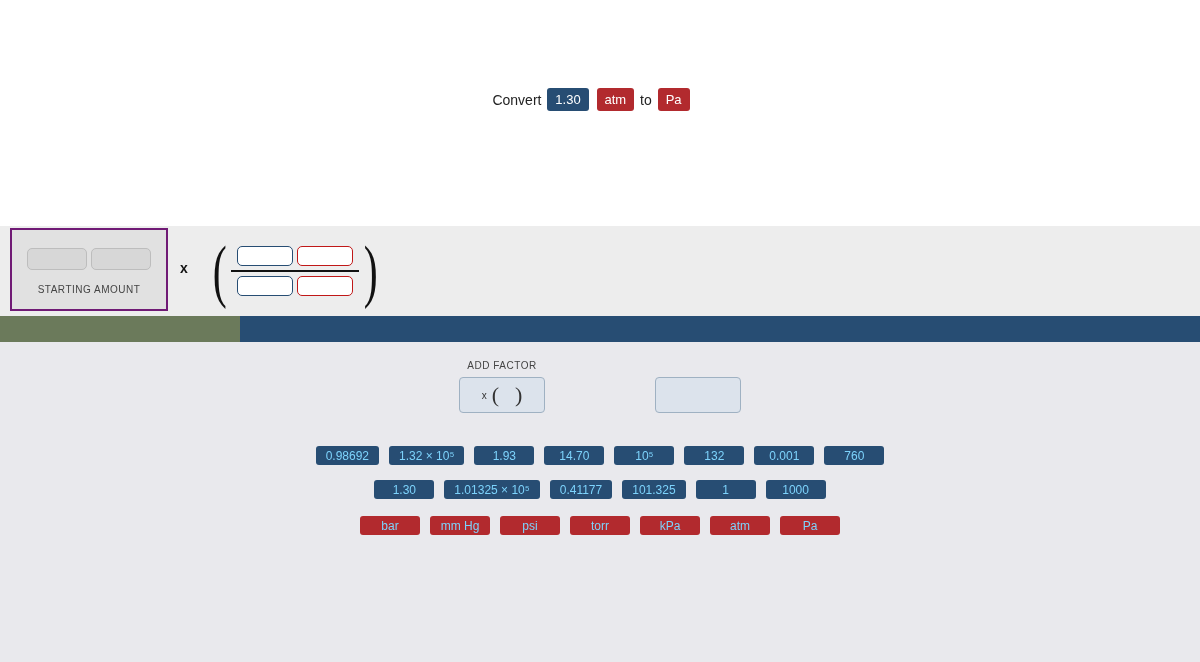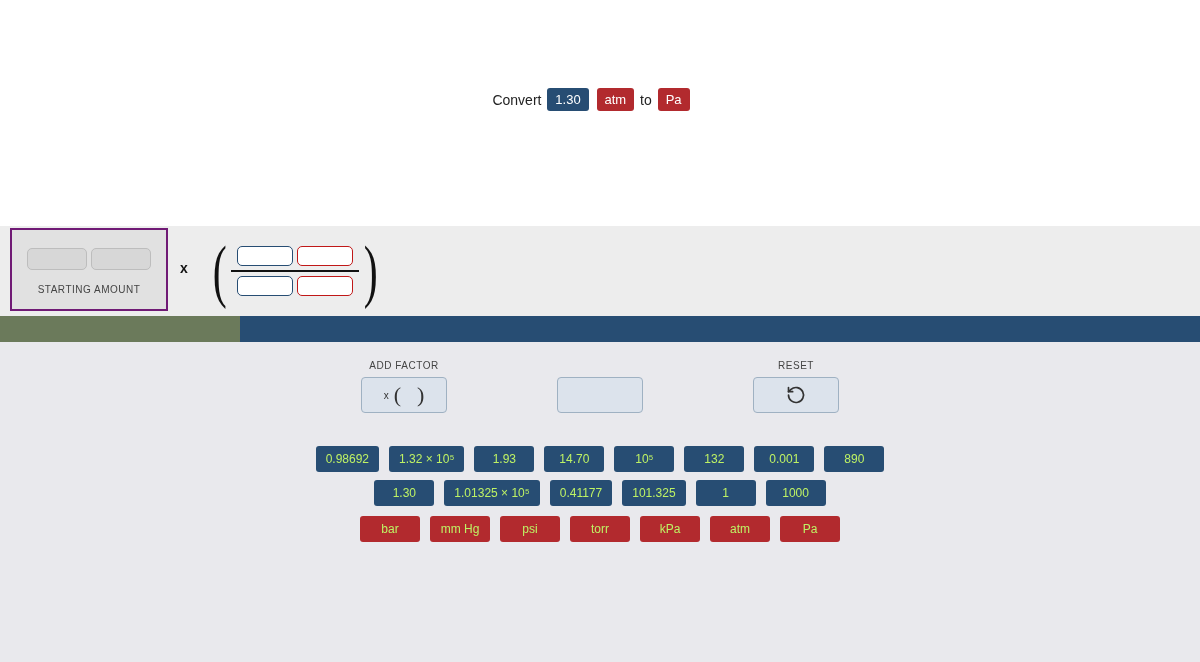--- a/index.html
+++ b/index.html
@@ -192,24 +192,24 @@
     left: 0; right: 0;
     display: flex;
     justify-content: center;
     gap: 10px;
   }
   .tiles.row1 { top: 446px; }
   .tiles.row2 { top: 480px; }
   .tiles.row3 { top: 516px; }
   .tile {
     min-width: 60px;
-    height: 26px;
+    height: 19px;
     padding: 0 10px;
     border-radius: 3px;
-    color: #bef264;
+    color: #7dd3fc;
     font-size: 12px;
     display: flex;
     align-items: center;
     justify-content: center;
     cursor: pointer;
     white-space: nowrap;
   }
   .tile-blue { background: #274d73; }
   .tile-red  { background: #b22a2e; }
 </style>
@@ -266,42 +266,31 @@
       <span class="minix">x</span>
       <span class="miniparen">(</span>
       <span style="width:10px"></span>
       <span class="miniparen">)</span>
     </div>
   </div>
   <div class="ctrl-col">
     <div class="ctrl-label">&nbsp;</div>
     <div class="ctrl-btn"></div>
   </div>
-  <div class="ctrl-col">
-    <div class="ctrl-label">RESET</div>
-    <div class="ctrl-btn">
-      <span class="undo-icon">
-        <svg width="20" height="20" viewBox="0 0 24 24" fill="none" stroke="#333" stroke-width="2" stroke-linecap="round" stroke-linejoin="round">
-          <path d="M3 12a9 9 0 1 0 3-6.7L3 8"></path>
-          <polyline points="3 3 3 8 8 8"></polyline>
-        </svg>
-      </span>
-    </div>
-  </div>
 </div>
 
 <div class="tiles row1">
   <div class="tile tile-blue">0.98692</div>
   <div class="tile tile-blue">1.32 × 10⁵</div>
   <div class="tile tile-blue">1.93</div>
   <div class="tile tile-blue">14.70</div>
   <div class="tile tile-blue">10⁵</div>
   <div class="tile tile-blue">132</div>
   <div class="tile tile-blue">0.001</div>
-  <div class="tile tile-blue">890</div>
+  <div class="tile tile-blue">760</div>
 </div>
 
 <div class="tiles row2">
   <div class="tile tile-blue">1.30</div>
   <div class="tile tile-blue">1.01325 × 10⁵</div>
   <div class="tile tile-blue">0.41177</div>
   <div class="tile tile-blue">101.325</div>
   <div class="tile tile-blue">1</div>
   <div class="tile tile-blue">1000</div>
 </div>

